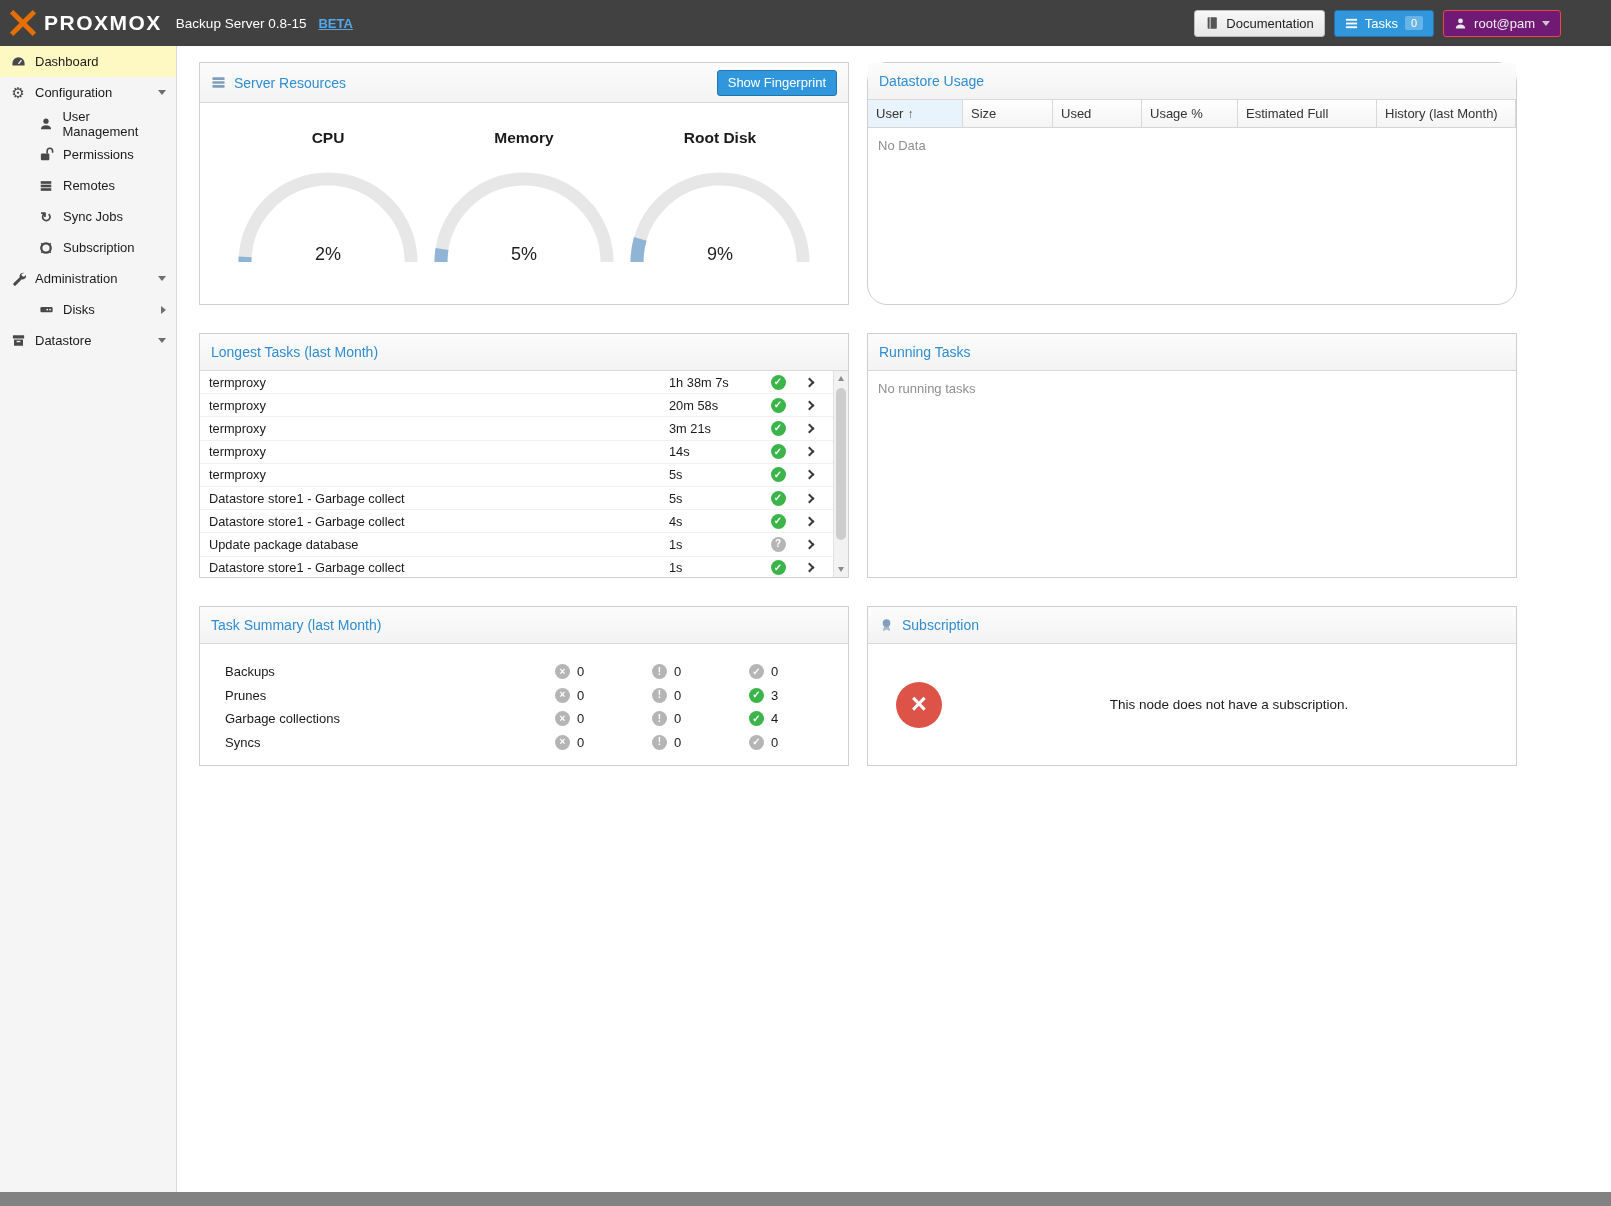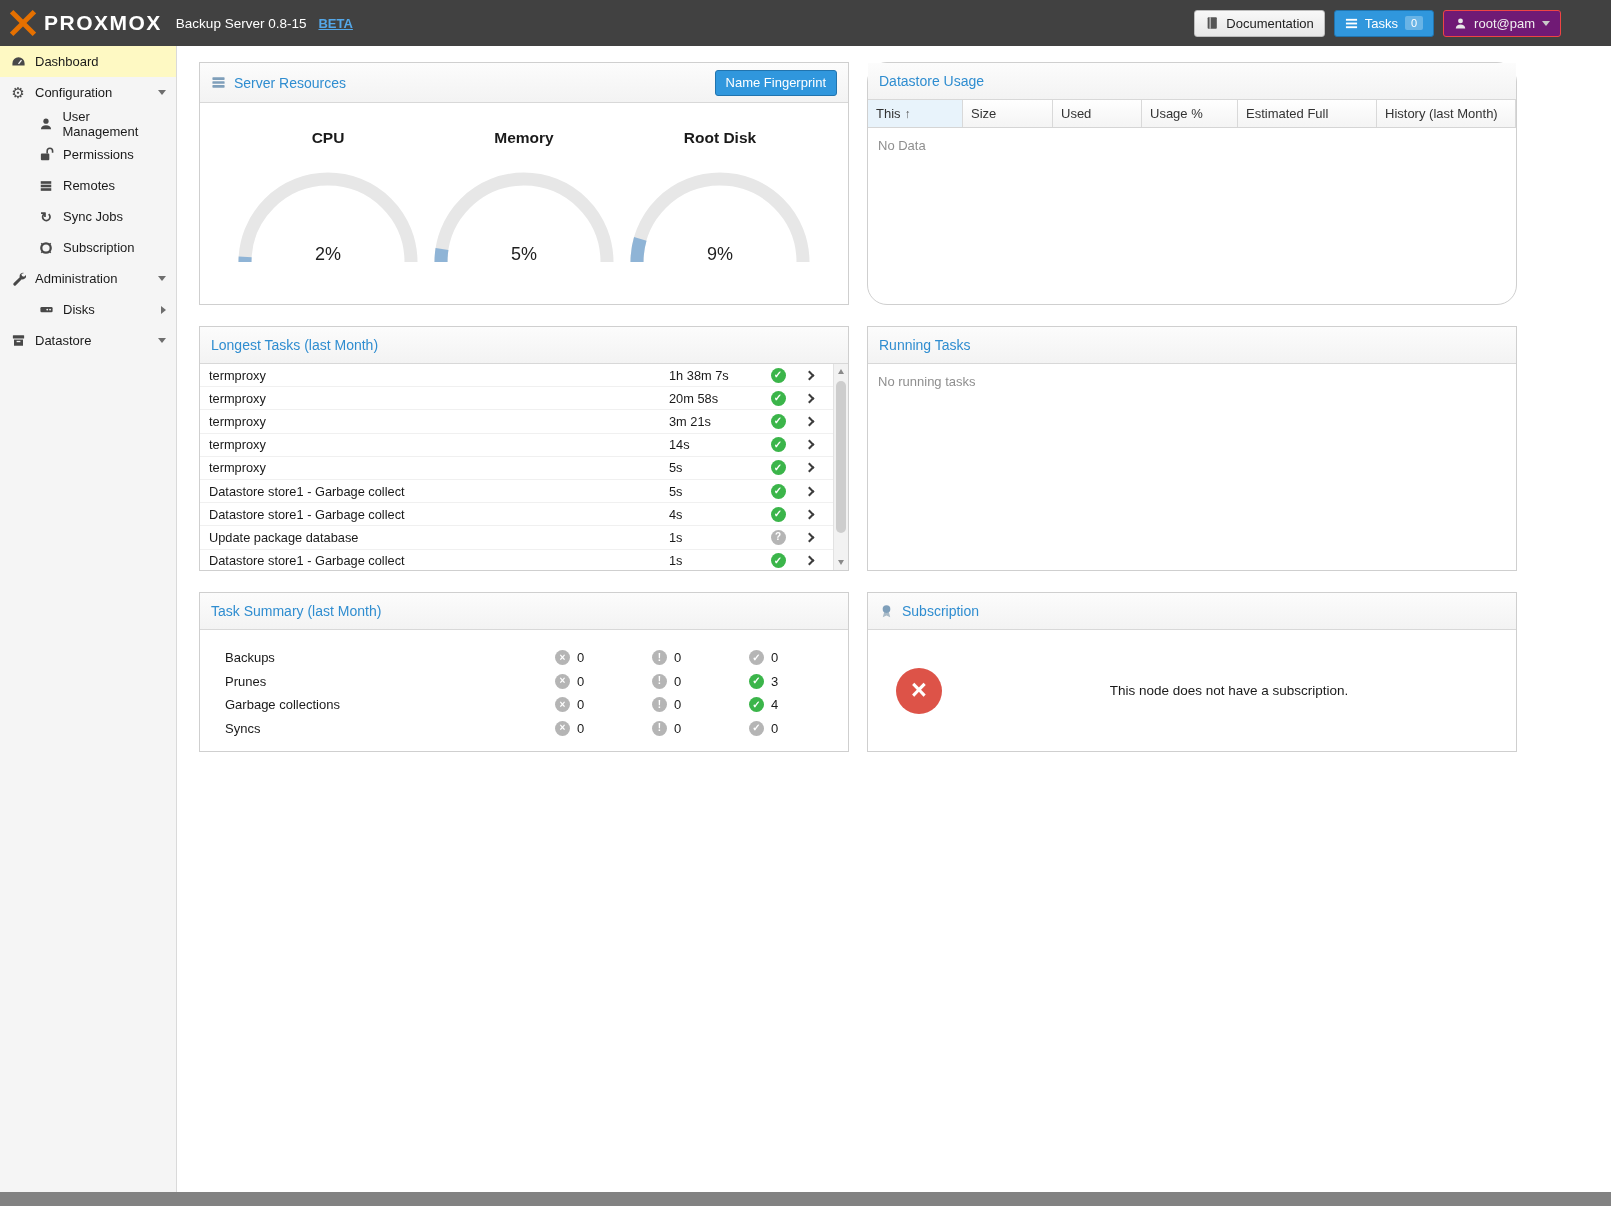--- a/index.html
+++ b/index.html
@@ -34,21 +34,21 @@
   .s-icon { width:16px; display:flex; justify-content:center; align-items:center; color:#484848; }
   .s-icon.txt { font-size:15px; line-height:1; }
   .side-caret { margin-left:auto; }
   .c-down { width:0;height:0;border-left:4px solid transparent;border-right:4px solid transparent;border-top:5px solid #6e6e6e; }
   .c-right { width:0;height:0;border-top:4px solid transparent;border-bottom:4px solid transparent;border-left:5px solid #6e6e6e; }
 
   
   .main { position:absolute; left:177px; top:46px; right:0; bottom:14px; background:#fff; }
   .main-header { height:38px; display:flex; align-items:center; padding:0 14px; }
   .page-title { color:#2f8dd0; font-size:15px; }
-  .content { padding:16px 0 0 22px; display:grid; grid-template-columns:650px 650px; gap:21px 18px; align-items:start; }
+  .content { padding:16px 0 0 22px; display:grid; grid-template-columns:650px 650px; gap:28px 18px; align-items:start; }
 
   .panel { border:1px solid #cfcfcf; background:#fff; position:relative; }
   .panel-header { height:37px; display:flex; align-items:center; gap:8px; padding:0 11px; background:linear-gradient(#fcfcfc,#f3f3f3); border-bottom:1px solid #d8d8d8; }
   .panel-title { color:#2f8dd0; font-size:14px; }
   .btn-blue { margin-left:auto; height:26px; background:#3097dd; border:1px solid #2174ae; color:#fff; border-radius:3px; padding:0 10px; display:flex; align-items:center; cursor:pointer; }
 
   
   .gauges { display:flex; justify-content:space-around; padding:26px 30px 0 30px; }
   .gauge-col { display:flex; flex-direction:column; align-items:center; }
   .gauge-label { font-weight:bold; font-size:15.5px; margin-bottom:20px; }
@@ -249,21 +249,21 @@
     <div class="panel" style="height:243px;">
       <div class="panel-header" style="height:40px;">
         <span style="display:flex;">
           <svg width="15" height="15" viewBox="0 0 16 16" fill="#7f9fba">
               <rect x="1.5" y="2.5" width="13" height="2.8" rx="0.7"></rect>
               <rect x="1.5" y="6.6" width="13" height="2.8" rx="0.7"></rect>
               <rect x="1.5" y="10.7" width="13" height="2.8" rx="0.7"></rect>
             </svg>
         </span>
         <span class="panel-title">Server Resources</span>
-        <div class="btn-blue">Name Fingerprint</div>
+        <div class="btn-blue">Show Fingerprint</div>
       </div>
       <div class="gauges" id="gauges">
           <div class="gauge-col">
             <div class="gauge-label">CPU</div>
             <div class="gauge-viz"><svg width="190" height="98" viewBox="0 0 190 98">
                 <path d="M12 95 A83 83 0 0 1 178 95" fill="none" stroke="#e7e7e7" stroke-width="13"></path>
                 <path d="M12 95 A83 83 0 0 1 178 95" fill="none" stroke="#8fb4d6" stroke-width="13" stroke-dasharray="5.215043804959057 260.75219024795285"></path>
               </svg><div class="gauge-value">2%</div></div>
           </div>
           <div class="gauge-col">
@@ -282,21 +282,21 @@
           </div>
         </div>
     </div>
 
     <div class="panel" style="height:243px;border-radius:20px;">
       <div class="panel-header">
         <span class="panel-title">Datastore Usage</span>
       </div>
       <div class="du-cols" id="du-cols">
           <div class="du-col sorted" style="width: 95px;">
-            <span>This</span>
+            <span>User</span>
             <span class="sort-arrow">↑</span>
           </div>
           <div class="du-col" style="width: 90px;">
             <span>Size</span>
           </div>
           <div class="du-col" style="width: 89px;">
             <span>Used</span>
           </div>
           <div class="du-col" style="width: 96px;">
             <span>Usage %</span>

